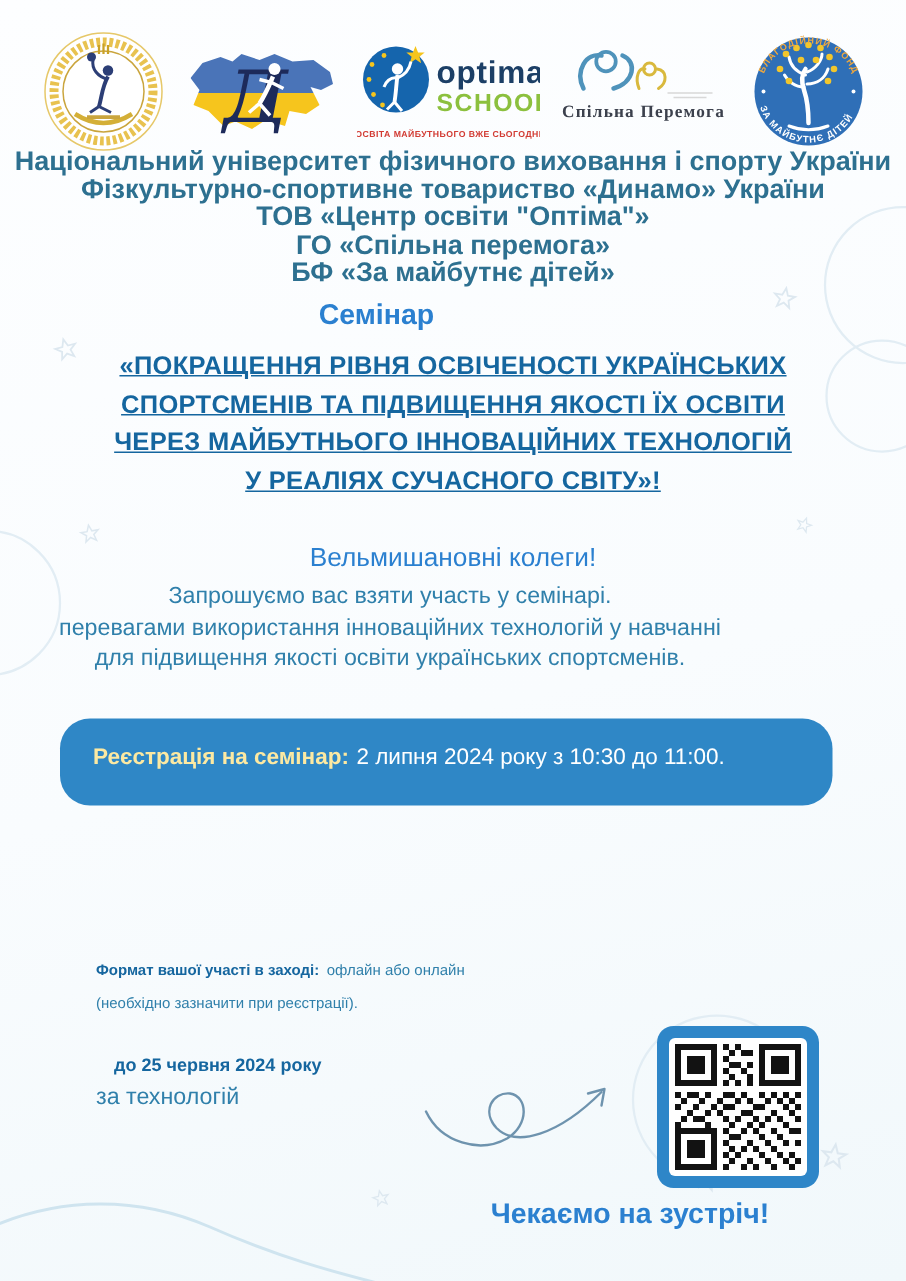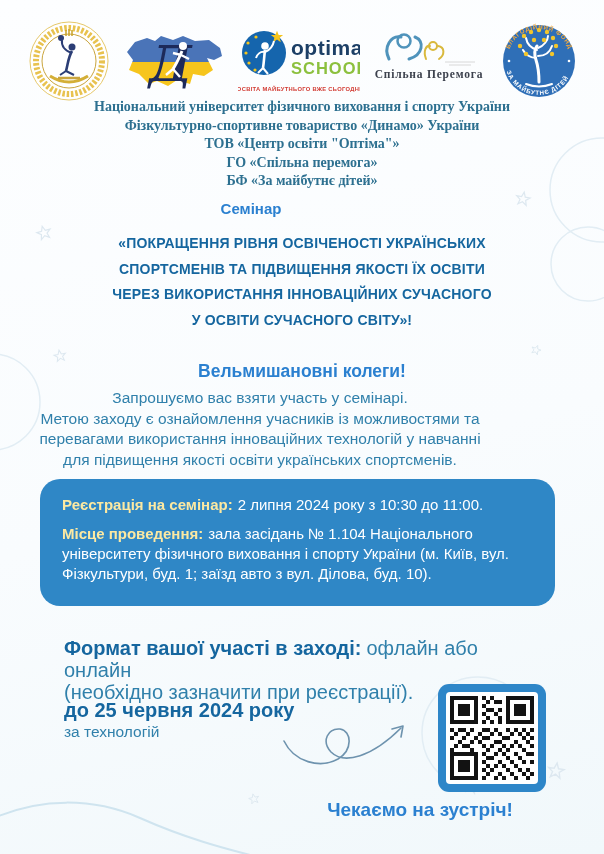--- a/index.html
+++ b/index.html
@@ -9,47 +9,47 @@
     background:linear-gradient(165deg,#fdfeff 0%,#f9fcfe 55%,#f1f8fb 100%);
     font-family:"Liberation Sans", sans-serif;
   }
   .decor { position:absolute; left:0; top:0; z-index:0; }
   .layer { position:absolute; z-index:1; }
 
   .logos { left:28px; top:18px; width:552px; height:86px;
     display:flex; justify-content:space-between; align-items:center; }
 
   .orgs { left:0; top:98px; width:604px; text-align:center;
-    color:#2d7090; font-size:14px; line-height:18.6px; font-weight:600;font-family:Liberation Serif, serif; }
+    color:#2d7090; font-size:18px; line-height:18.6px; font-weight:600; }
 
   .seminar-label { left:0; top:200px; width:502px; text-align:center;
-    color:#2b80d0; font-size:15px; font-weight:800; }
+    color:#2b80d0; font-size:19px; font-weight:800; }
 
   .title { left:0; top:231px; width:604px; text-align:center;
-    color:#15669f; font-size:14px; line-height:25.5px; font-weight:800; letter-spacing:.2px; }
+    color:#15669f; font-size:17px; line-height:25.5px; font-weight:800; letter-spacing:.2px;text-decoration:underline; }
 
   .greeting { left:0; top:361px; width:604px; text-align:center;
-    color:#2b80d0; font-size:17.5px; font-weight:700; }
+    color:#2b80d0; font-size:17.5px; font-weight:400; }
 
   .intro { left:0; top:388px; width:520px; text-align:center;
     color:#3080ab; font-size:15.5px; line-height:20.5px; font-weight:500; }
 
   .info-box { left:40px; top:479px; width:515px;
     background:#2f87c6; border-radius:20px; padding:16px 22px 13px 22px;
     color:#ffffff; font-size:15px; line-height:20px; }
   .info-row { margin-bottom:9px; }
   .box-label { color:#fce9a2; font-weight:800; margin-right:5px; }
 
   .format { left:64px; top:637px; width:470px; text-align:left;
-    color:#3080ab; font-size:20px; line-height:22px; font-weight:500; }
+    color:#3080ab; font-size:10px; line-height:22px; font-weight:500; }
   .format .lbl { color:#15669f; font-weight:800; margin-right:5px; }
 
   .confirm { left:64px; top:699px; width:320px; text-align:left;
     color:#3080ab; font-size:15.5px; line-height:22px; font-weight:500; }
-  .confirm .deadline { color:#15669f; font-weight:800; font-size:20px; }
+  .confirm .deadline { color:#15669f; font-weight:800; font-size:12px;margin-left:12px; }
 
   .qr-wrap { left:437px; top:683px; width:110px; height:110px; }
 
   .closing { left:300px; top:799px; width:240px; text-align:center;
     color:#2b80d0; font-size:19px; font-weight:800; }
 </style>
 </head>
 <body>
 
 <div class="poster">
@@ -196,39 +196,35 @@
     <div>ТОВ «Центр освіти "Оптіма"»</div>
     <div>ГО «Спільна перемога»</div>
     <div>БФ «За майбутнє дітей»</div>
   </div>
 
   <div class="layer seminar-label">Семінар</div>
 
   <div class="layer title">
     <div>«ПОКРАЩЕННЯ РІВНЯ ОСВІЧЕНОСТІ УКРАЇНСЬКИХ</div>
     <div>СПОРТСМЕНІВ ТА ПІДВИЩЕННЯ ЯКОСТІ ЇХ ОСВІТИ</div>
-    <div>ЧЕРЕЗ ВИКОРИСТАННЯ ІННОВАЦІЙНИХ СУЧАСНОГО</div>
-    <div>У ОСВІТИ СУЧАСНОГО СВІТУ»!</div>
+    <div>ЧЕРЕЗ МАЙБУТНЬОГО ІННОВАЦІЙНИХ ТЕХНОЛОГІЙ</div>
+    <div>У РЕАЛІЯХ СУЧАСНОГО СВІТУ»!</div>
   </div>
 
   <div class="layer greeting">Вельмишановні колеги!</div>
 
   <div class="layer intro">
     <div>Запрошуємо вас взяти участь у семінарі.</div>
-    <div>Метою заходу є ознайомлення учасників із можливостями та</div>
     <div>перевагами використання інноваційних технологій у навчанні</div>
     <div>для підвищення якості освіти українських спортсменів.</div>
   </div>
 
   <div class="layer info-box">
     <div class="info-row">
       <span class="box-label">Реєстрація на семінар:</span><span>2 липня 2024 року з 10:30 до 11:00.</span>
-    </div>
-    <div class="info-row">
-      <span class="box-label">Місце проведення:</span><span>зала засідань № 1.104 Національного університету фізичного виховання і спорту України (м. Київ, вул. Фізкультури, буд. 1; заїзд авто з вул. Ділова, буд. 10).</span>
     </div>
   </div>
 
   <div class="layer format">
     <div>
       <span class="lbl">Формат вашої участі в заході:</span><span>офлайн або онлайн</span>
     </div>
     <div>(необхідно зазначити при реєстрації).</div>
   </div>
 

